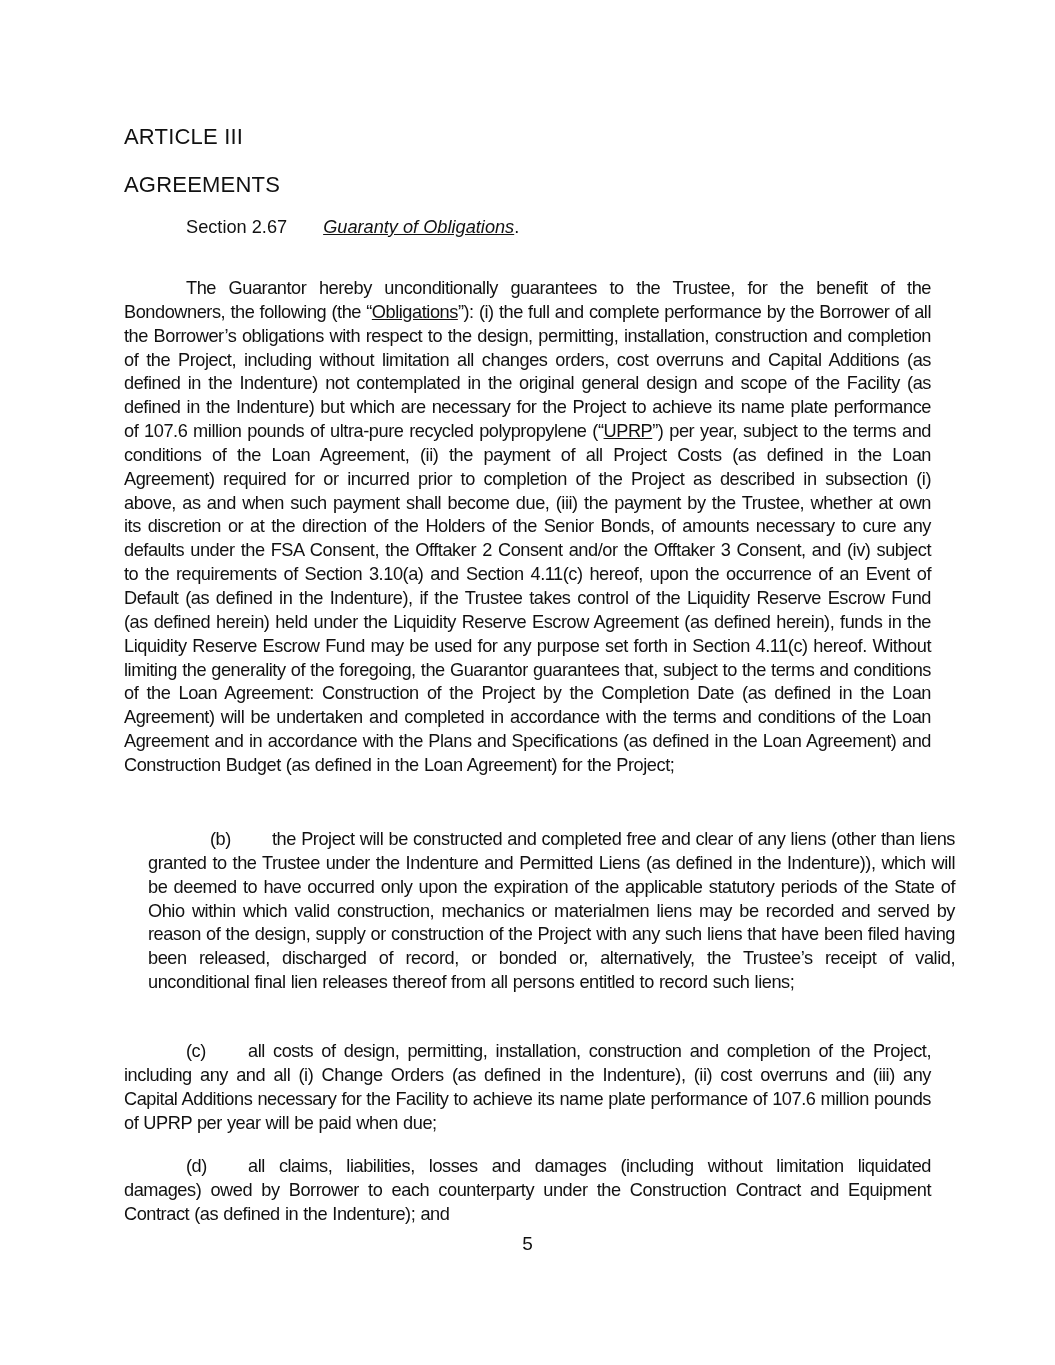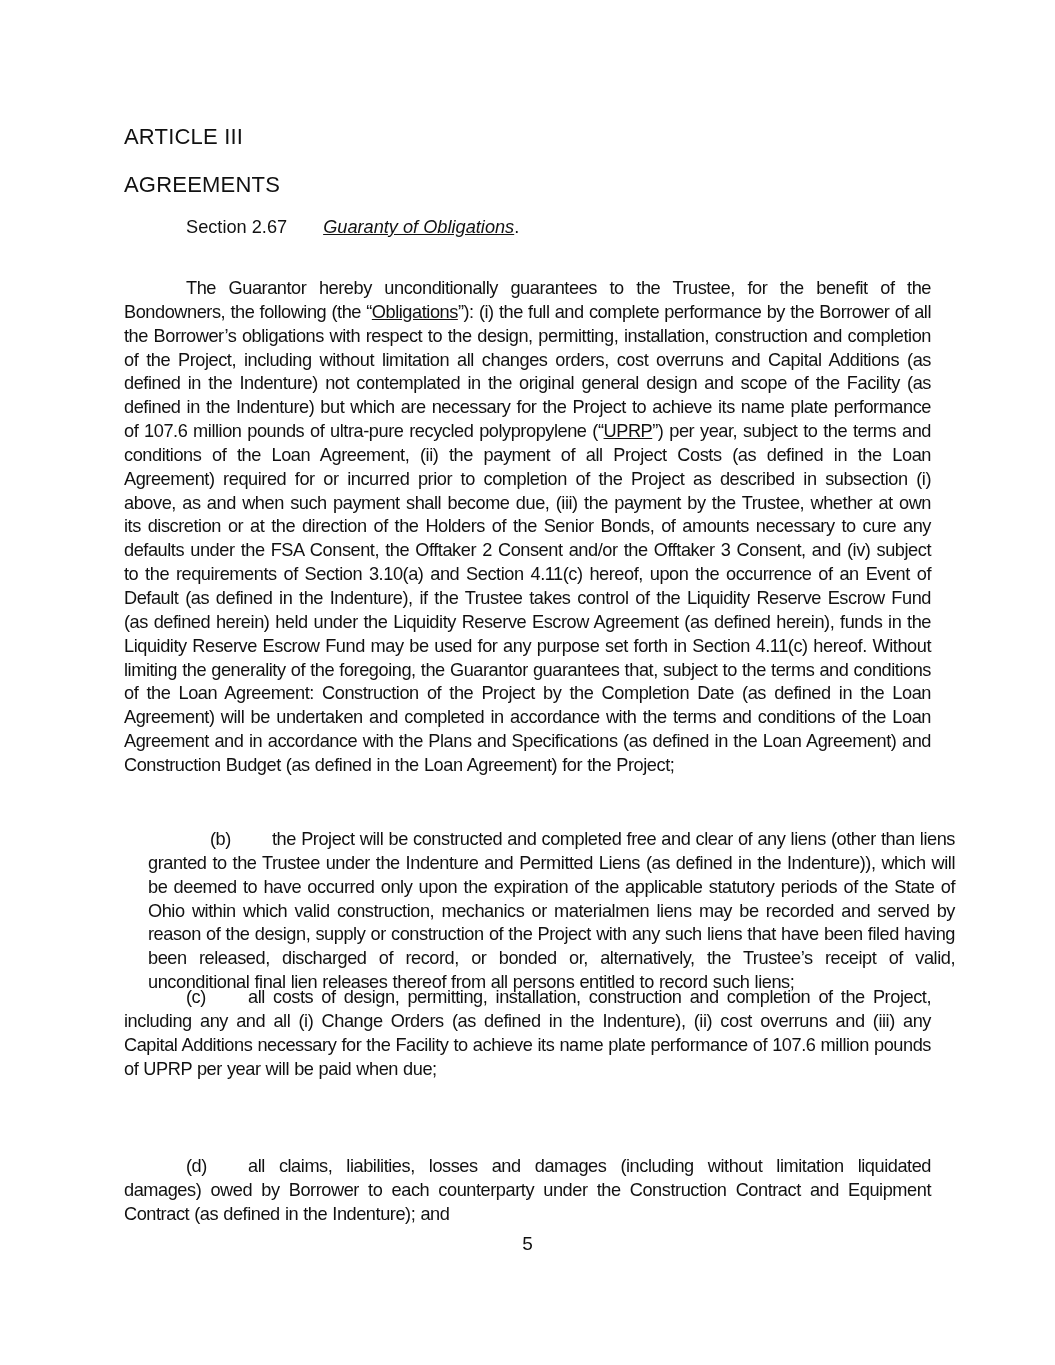--- a/index.html
+++ b/index.html
@@ -16,21 +16,21 @@
     .agreements { top: 172px; }
     .section-line { position: absolute; top: 217px; left: 62px; font-size: 18.2px; }
     .section-line .title { margin-left: 36px; text-decoration: underline; font-style: italic; }
     .para {
       position: absolute; left: 0; width: 807px;
       font-size: 18.2px; line-height: 23.85px; text-align: justify;
       letter-spacing: -0.45px; word-spacing: 0.5px;
     }
     .p-main { top: 264px; text-indent: 62px; margin-top: 13px; }
     .p-b { top: 828px; margin-left: 24px; }
-    .p-c { top: 986px; }
+    .p-c { top: 1040px; }
     .p-d { top: 1155px; }
     .label { display: inline-block; width: 62px; }
     .indent { display: inline-block; width: 62px; }
     .u { text-decoration: underline; }
     .page-number {
       position: absolute; top: 1233px; left: 0; width: 807px;
       text-align: center; font-size: 19px;
     }
   </style>
 </head>

